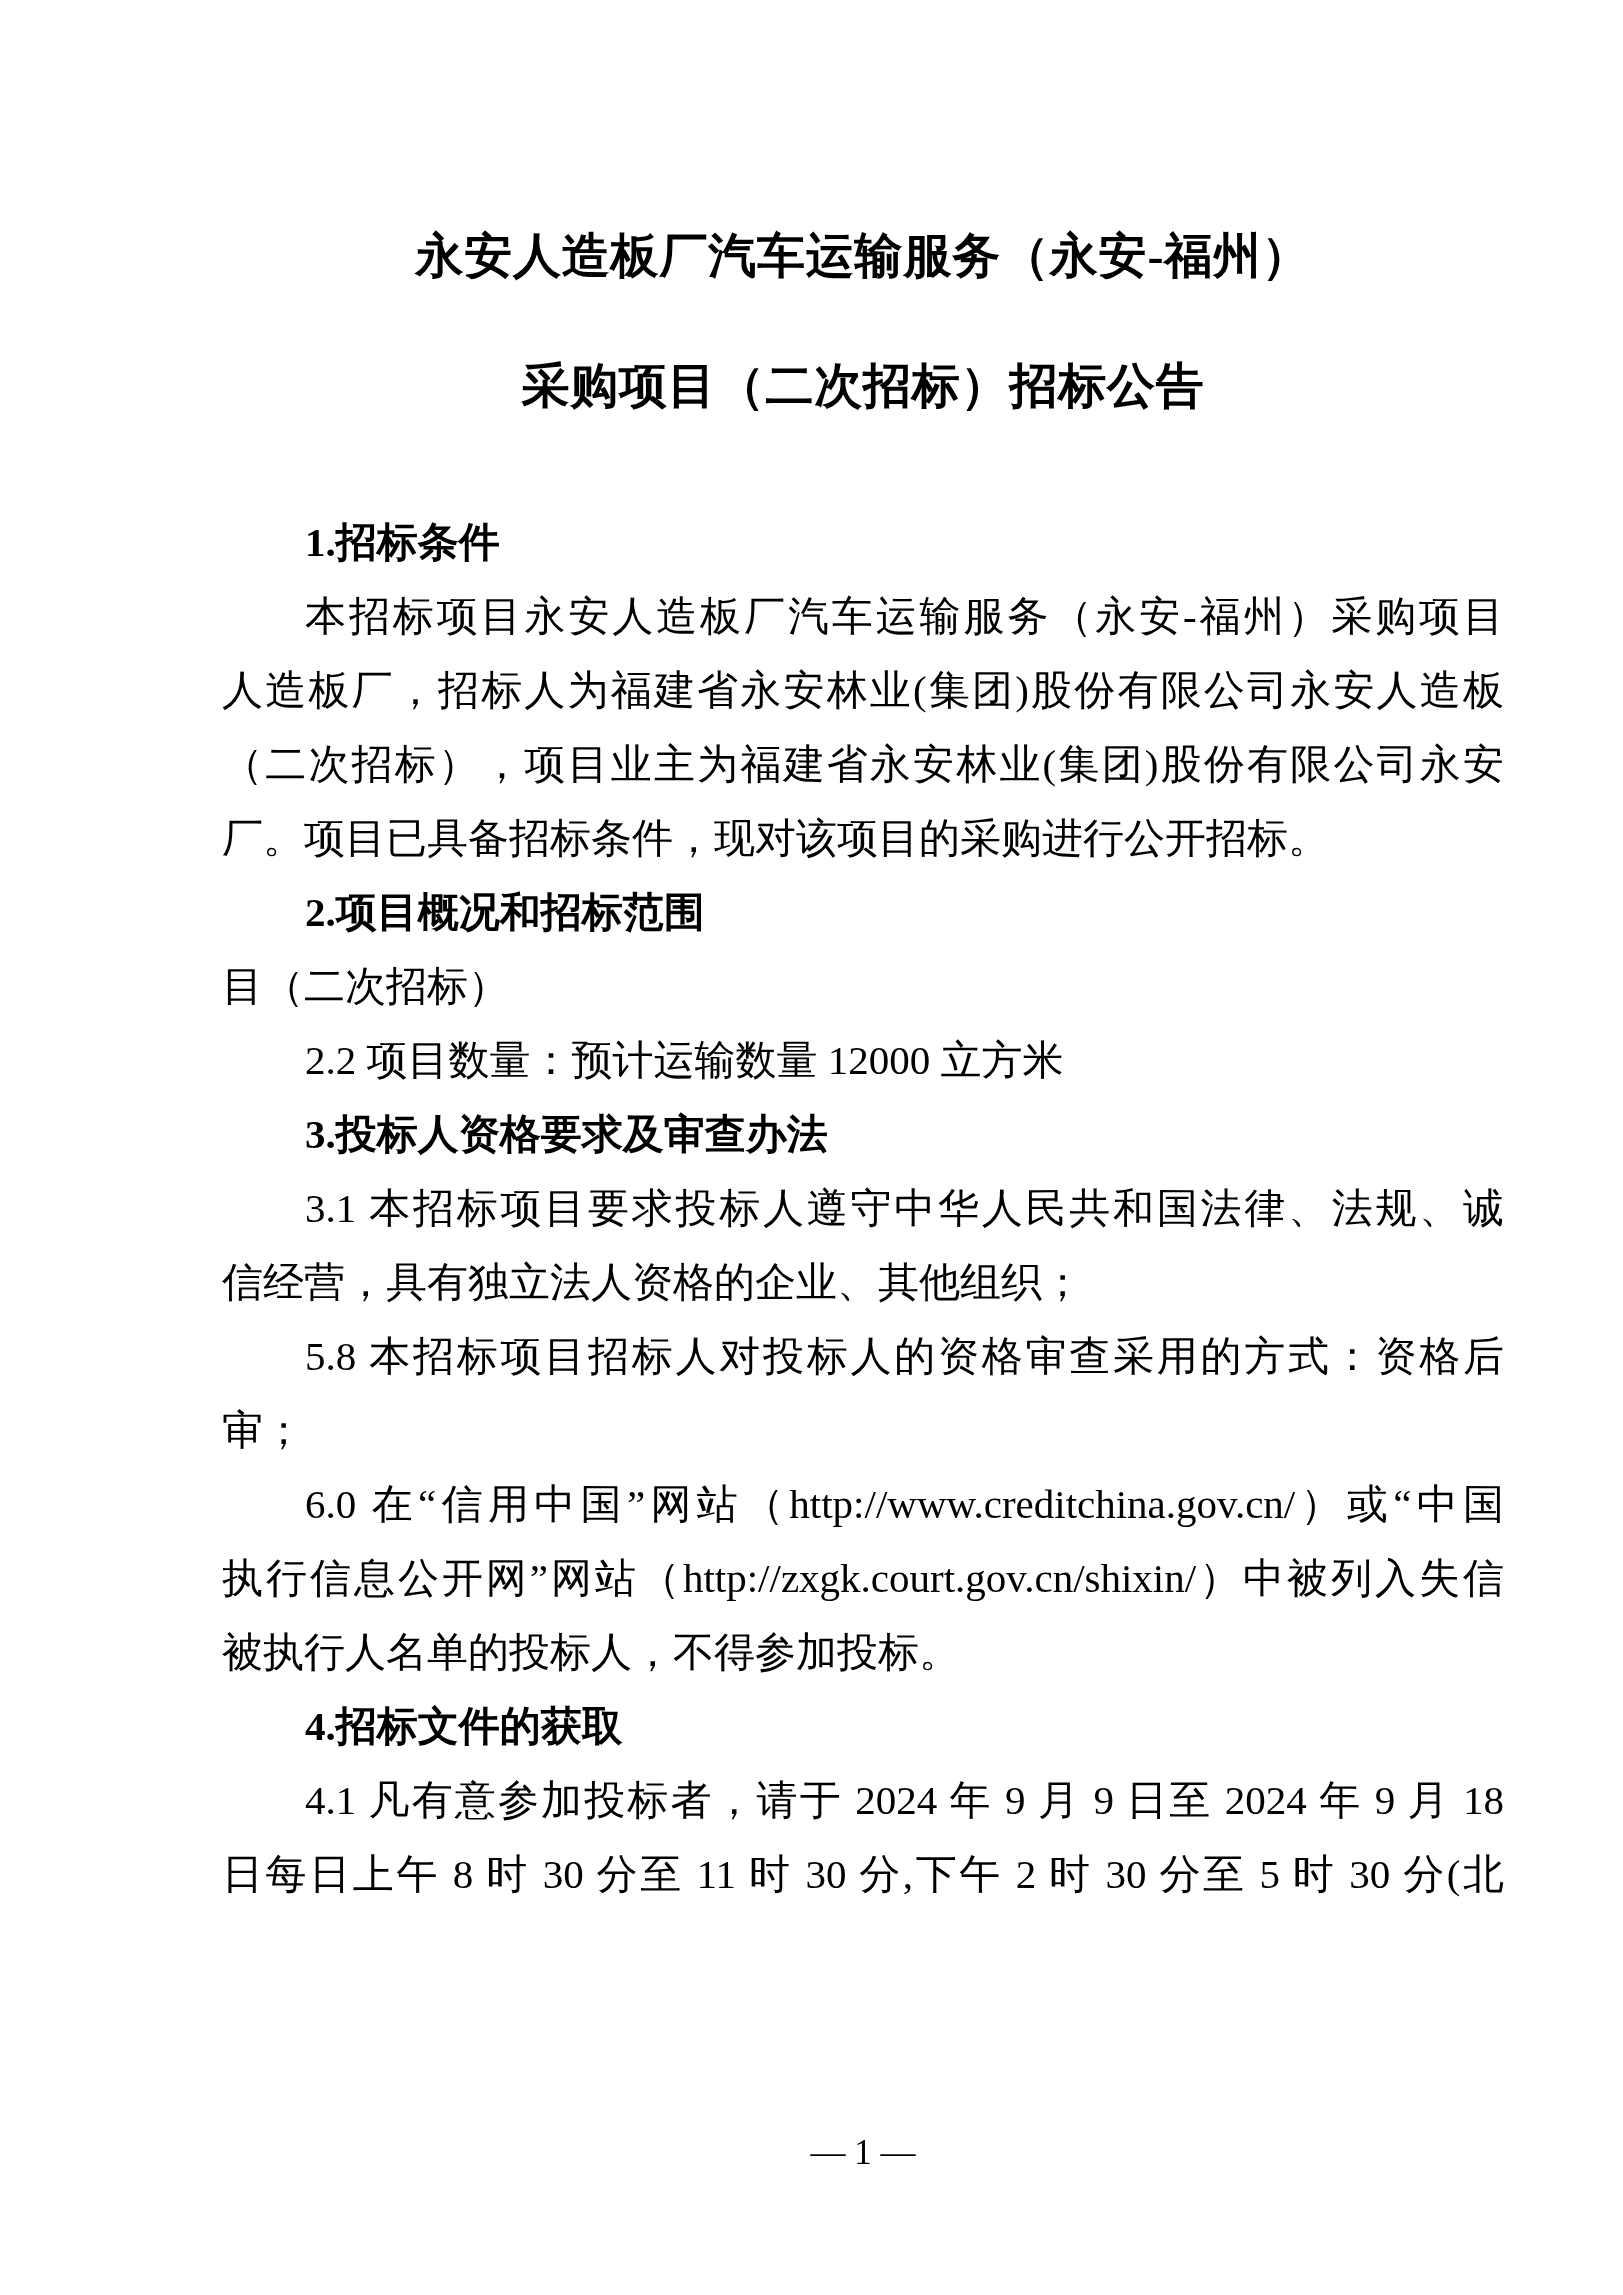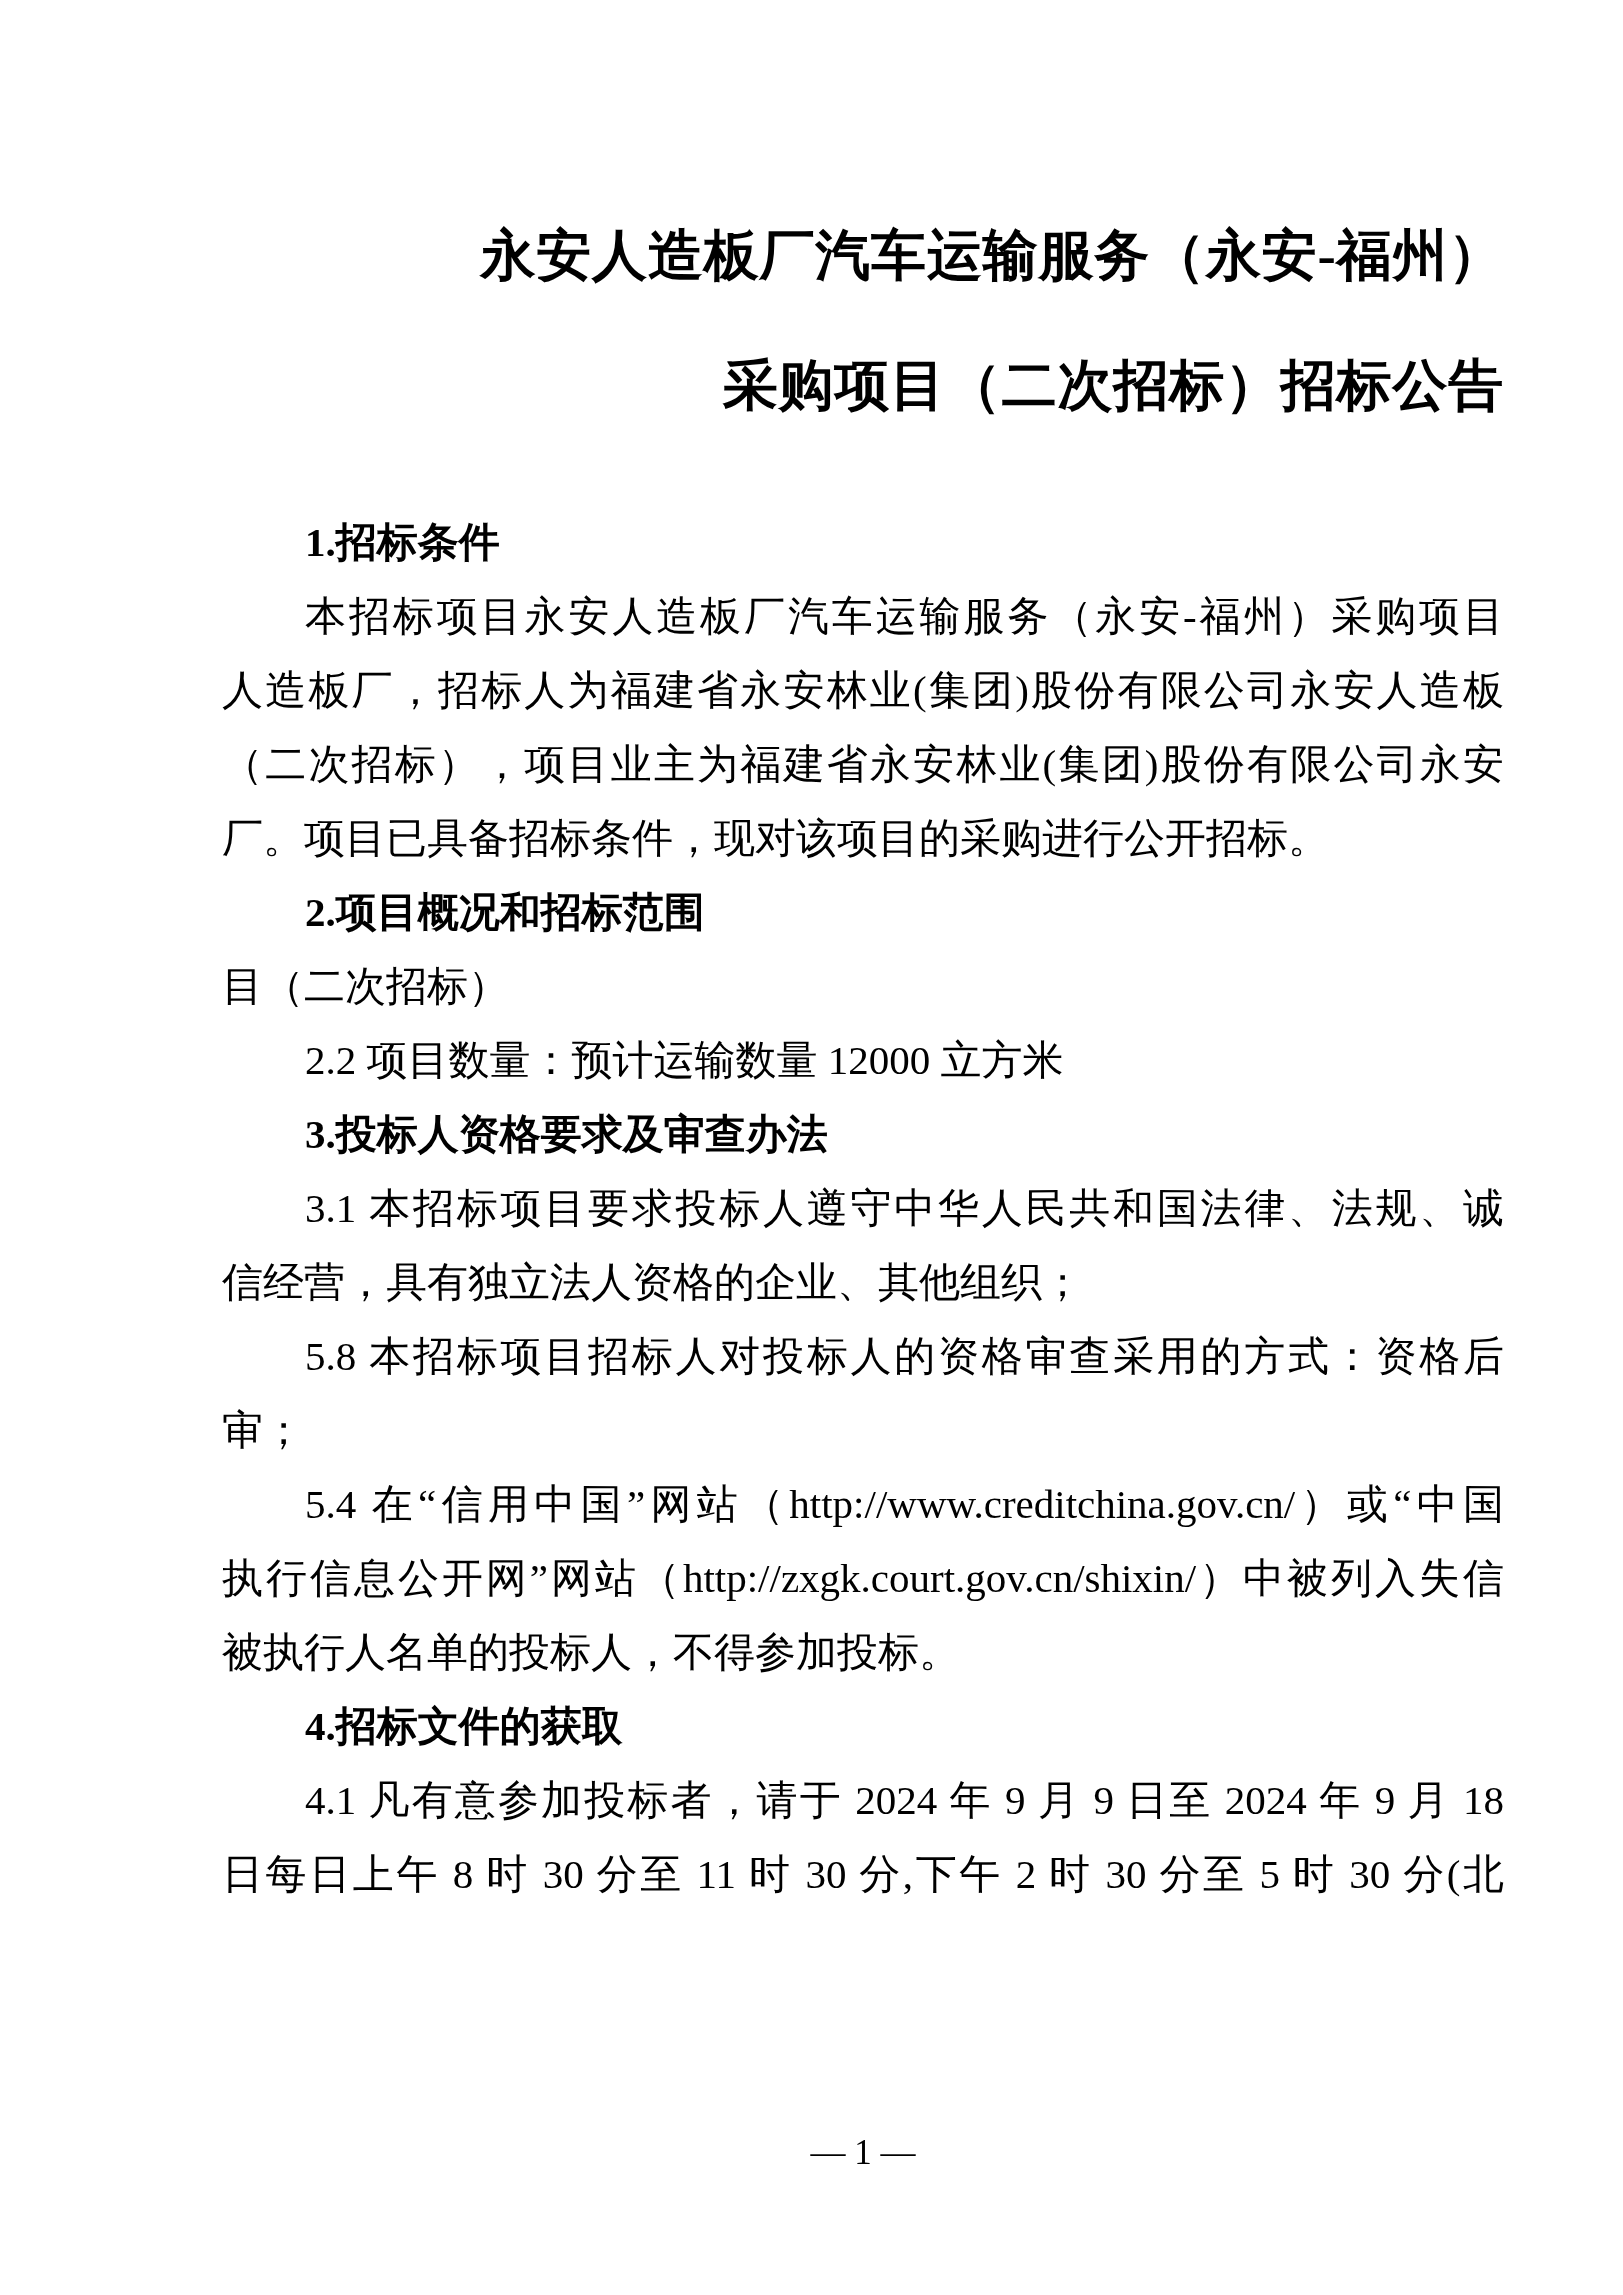--- a/index.html
+++ b/index.html
@@ -14,22 +14,22 @@
     background: #ffffff;
     color: #000000;
     font-family: "Liberation Serif", "DejaVu Serif", serif;
     overflow: hidden;
   }
   .title-block {
     position: absolute;
     left: 222px;
     width: 1282px;
     top: 191px;
-    text-align: right;
-    font-size: 55px;
+    text-align: center;
+    font-size: 48px;
     font-weight: bold;
     line-height: 130px;
     letter-spacing: 0.8px;
     white-space: nowrap;
   }
   .body-block {
     position: absolute;
     left: 222px;
     width: 1282px;
     top: 505px;
@@ -78,21 +78,21 @@
       <div class="line justify">（二次招标），项目业主为福建省永安林业(集团)股份有限公司永安</div>
       <div class="line">厂。项目已具备招标条件，现对该项目的采购进行公开招标。</div>
       <div class="line bold indent">2.项目概况和招标范围</div>
       <div class="line">目（二次招标）</div>
       <div class="line indent">2.2 项目数量：预计运输数量 12000 立方米</div>
       <div class="line bold indent">3.投标人资格要求及审查办法</div>
       <div class="line indent justify">3.1 本招标项目要求投标人遵守中华人民共和国法律、法规、诚</div>
       <div class="line">信经营，具有独立法人资格的企业、其他组织；</div>
       <div class="line indent justify">5.8 本招标项目招标人对投标人的资格审查采用的方式：资格后</div>
       <div class="line">审；</div>
-      <div class="line indent justify">5.4 在“信用中国”网站（http://www.creditchina.gov.cn/）或“中国</div>
+      <div class="line indent justify">6.0 在“信用中国”网站（http://www.creditchina.gov.cn/）或“中国</div>
       <div class="line justify">执行信息公开网”网站（http://zxgk.court.gov.cn/shixin/）中被列入失信</div>
       <div class="line">被执行人名单的投标人，不得参加投标。</div>
       <div class="line bold indent">4.招标文件的获取</div>
       <div class="line indent justify">4.1 凡有意参加投标者，请于 2024 年 9 月 9 日至 2024 年 9 月 18</div>
       <div class="line justify">日每日上午 8 时 30 分至 11 时 30 分,下午 2 时 30 分至 5 时 30 分(北</div>
     </div>
 
   <div class="footer-block">— 1 —</div>
 
 </div>

